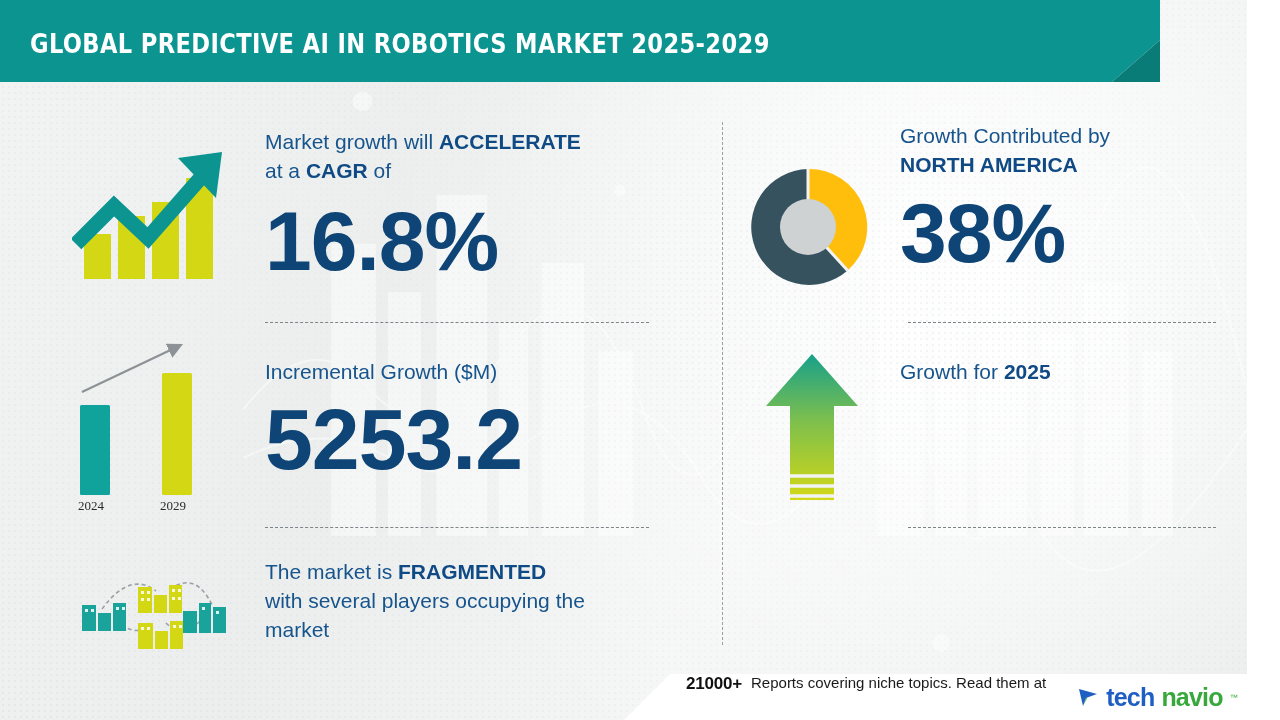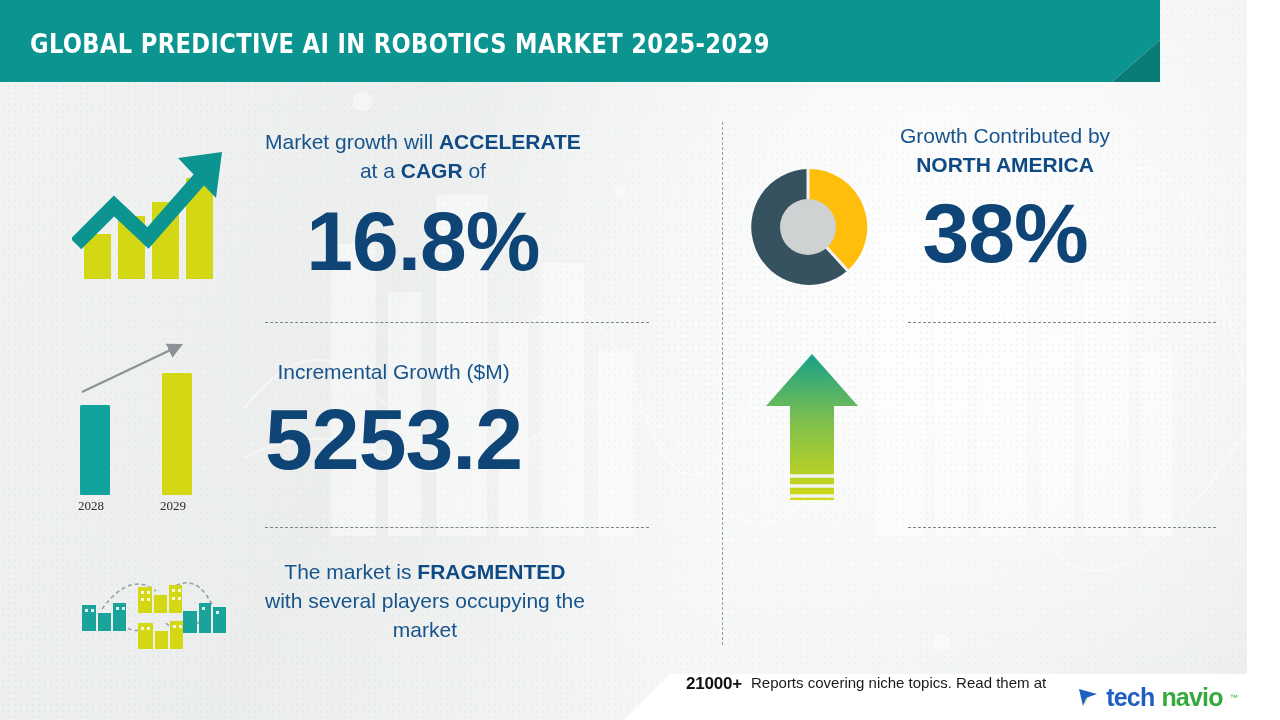--- a/index.html
+++ b/index.html
@@ -88,21 +88,21 @@
     position: absolute;
     height: 0;
     border-top: 1px dashed #7d8488;
   }
   .h-divider.left-1  { left: 265px; width: 384px; top: 322px; }
   .h-divider.left-2  { left: 265px; width: 384px; top: 527px; }
   .h-divider.right-1 { left: 908px; width: 308px; top: 322px; }
   .h-divider.right-2 { left: 908px; width: 308px; top: 527px; }
 
   
-  .stat-block { position: absolute; text-align: center; }
+  .stat-block { position: absolute; }
   .stat-caption {
     color: #17548c;
     font-size: 21px;
     line-height: 29px;
     font-weight: normal;
     white-space: nowrap;
   }
   .stat-caption b { font-weight: bold; color: #104a85; }
   .stat-value {
     color: #0e4576;
@@ -259,21 +259,21 @@
     <svg width="150" height="190" viewBox="0 0 150 190">
       <defs>
         <marker id="arrowGray" markerWidth="7" markerHeight="7" refX="5" refY="3.5" orient="auto">
           <path d="M0,0 L7,3.5 L0,7 Z" fill="#8c9296"></path>
         </marker>
       </defs>
       <line x1="10" y1="62" x2="107" y2="16" stroke="#8c9296" stroke-width="2.2" marker-end="url(#arrowGray)"></line>
       <rect x="8" y="75" width="30" height="90" fill="#0fa39c" rx="1.5"></rect>
       <rect x="90" y="43" width="30" height="122" fill="#d4d814" rx="1.5"></rect>
     </svg>
-    <div class="bar-year-label" style="left:6px; top:168px;">2028</div>
+    <div class="bar-year-label" style="left:6px; top:168px;">2024</div>
     <div class="bar-year-label" style="left:88px; top:168px;">2029</div>
   </div>
 
   <div class="stat-block blk-incr">
     <div class="stat-caption">Incremental Growth ($M)</div>
     <div class="stat-value v-huge">5253.2</div>
   </div>
 
   <div class="icon icon-city-network">
     <svg width="155" height="90" viewBox="0 0 155 90">
@@ -370,20 +370,23 @@
       <path d="M50 4 L96 56 L72 56 L72 150 L28 150 L28 56 L4 56 Z" fill="url(#arrowGrad)"></path>
       <g stroke="#f2f3f3" stroke-width="3.5">
         <line x1="28" y1="126" x2="72" y2="126"></line>
         <line x1="28" y1="136" x2="72" y2="136"></line>
         <line x1="28" y1="146" x2="72" y2="146"></line>
       </g>
     </svg>
   </div>
 
   <div class="stat-block blk-g2025">
+    <div class="stat-caption">
+      <span>Growth for </span><b>2025</b>
+    </div>
   </div>
 
   <div class="footer-band"></div>
   <div class="footer-content">
     <span class="footer-count">21000+</span>
     <span class="footer-text">Reports covering niche topics. Read them at</span>
     <span class="footer-logo">
       <svg width="22" height="24" viewBox="0 0 22 24">
         <path d="M2 4 L20 9 L9 13 L6 21 Z" fill="#1f5fc4"></path>
         <path d="M9 13 L6 21 L10.5 12.3 Z" fill="#37a93c"></path>

